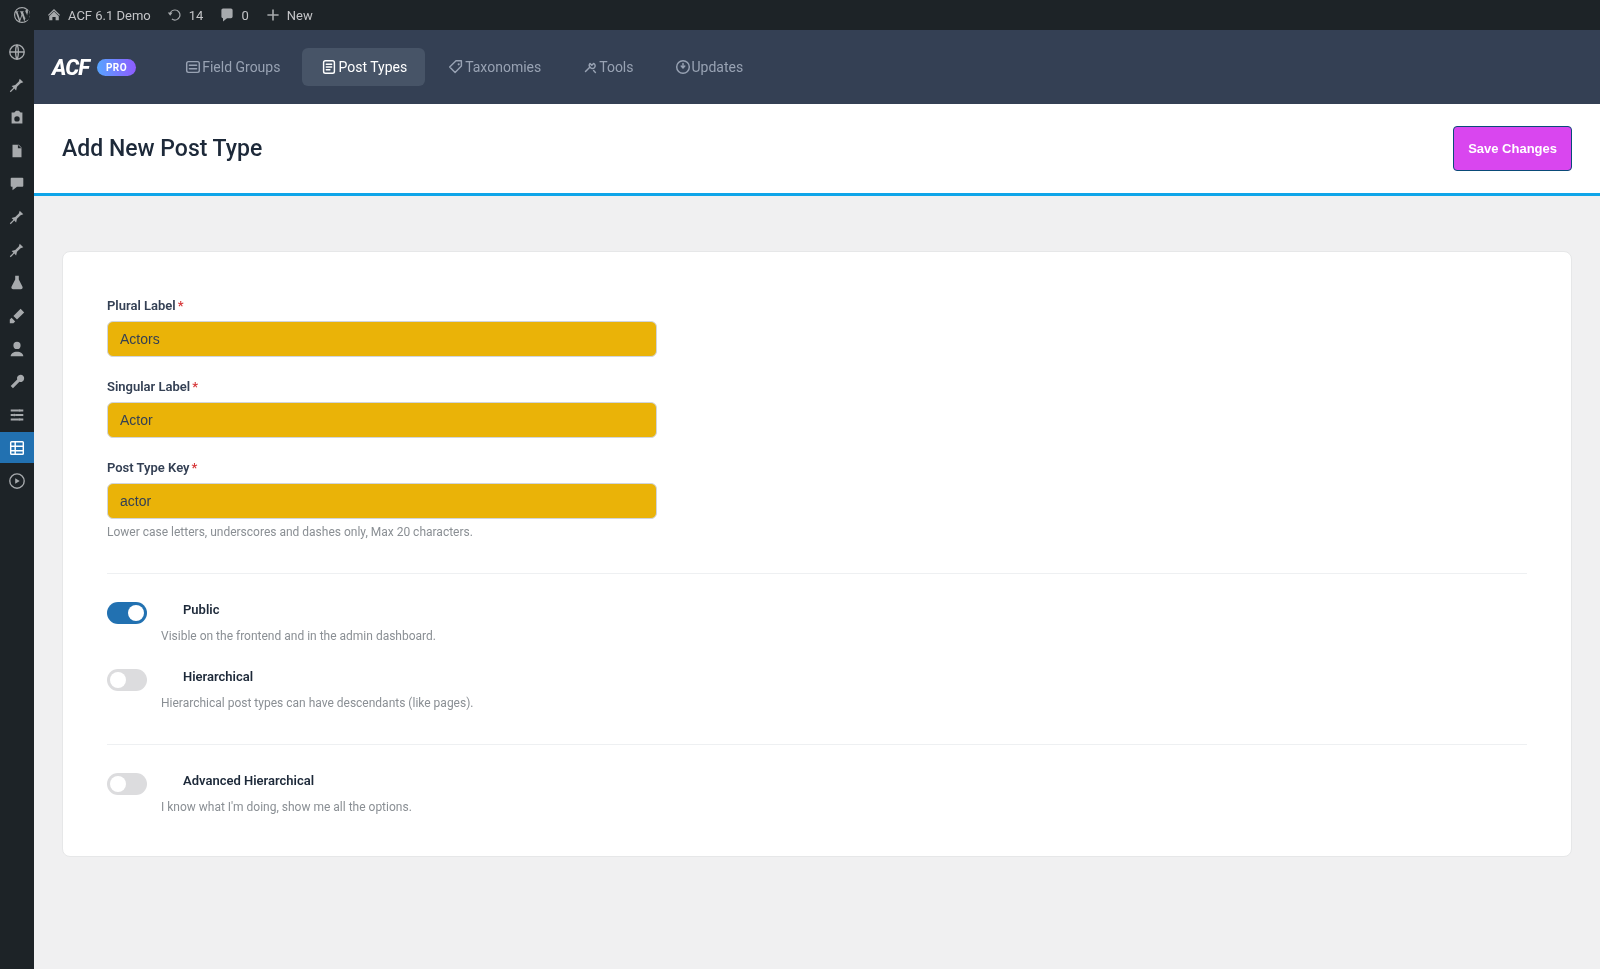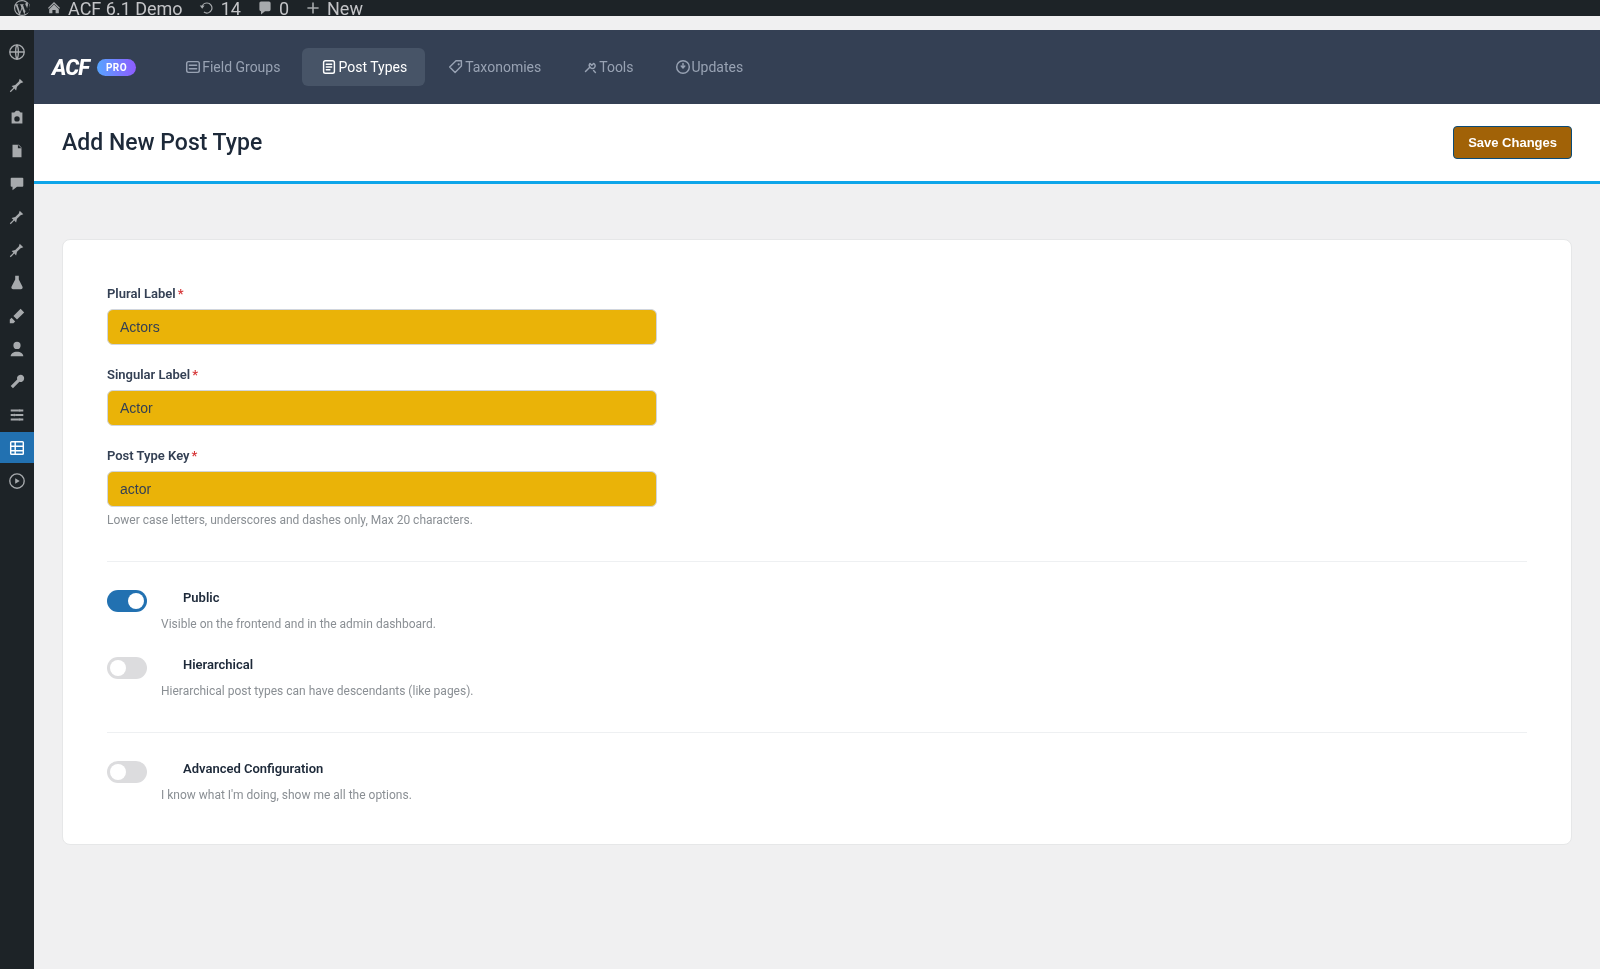--- a/index.html
+++ b/index.html
@@ -8,25 +8,25 @@
     font-family: -apple-system, BlinkMacSystemFont, "Segoe UI", Roboto, "Helvetica Neue", Arial, sans-serif;
     font-size: 13px;
     color: #1d2327;
     background: #f0f0f1;
   }
 
   
   .wp-adminbar {
     background: #1d2327;
     color: #c3c4c7;
-    height: 16px;
+    height: 30px;
     display: flex;
     align-items: center;
     padding: 0 6px;
-    font-size: 18px;
+    font-size: 13px;
   }
   .wp-adminbar .ab-item {
     display: flex;
     align-items: center;
     gap: 6px;
     padding: 0 8px;
     color: #c3c4c7;
     white-space: nowrap;
     cursor: pointer;
   }
@@ -144,24 +144,24 @@
     display: flex;
     align-items: center;
     justify-content: space-between;
   }
   .page-title {
     font-size: 23px;
     font-weight: 500;
     color: #1d2939;
   }
   .btn-primary {
-    background: #a16207;
+    background: #d946ef;
     color: #fff;
     border: 1px solid #0a4b78;
-    padding: 8px 14px;
+    padding: 14px 14px;
     border-radius: 4px;
     font-size: 13px;
     font-weight: 600;
     cursor: pointer;
   }
 
   
   .content-wrap { padding: 55px 28px 28px 28px; }
   .card {
     background: #fff;
@@ -449,21 +449,21 @@
         </div>
       </div>
 
       <hr class="hr">
 
       <div class="toggle-row" style="margin-bottom:0">
         <div class="switch off">
             <div class="knob"></div>
           </div>
         <div class="toggle-text">
-          <div class="t-label">Advanced Configuration</div>
+          <div class="t-label">Advanced Hierarchical</div>
           <div class="t-desc">I know what I'm doing, show me all the options.</div>
         </div>
       </div>
 
     </div>
   </div>
 
 </div>
 
 </body></html>

